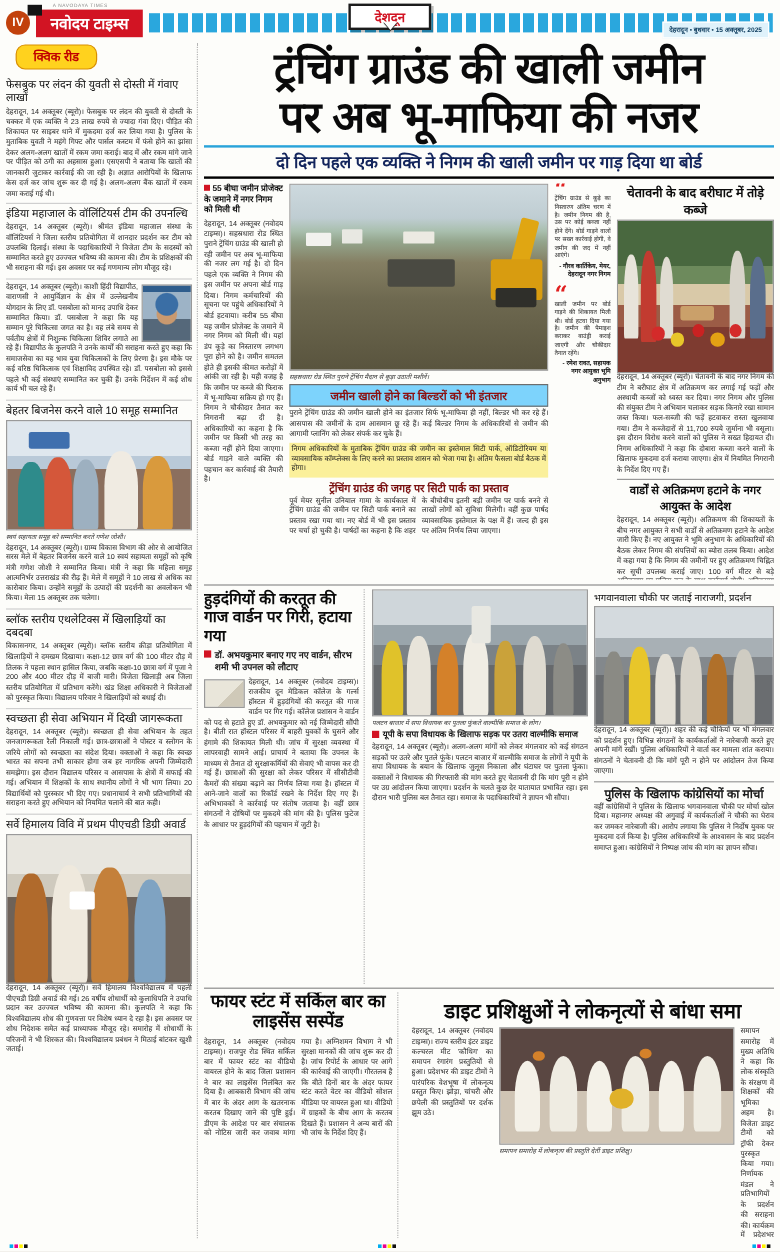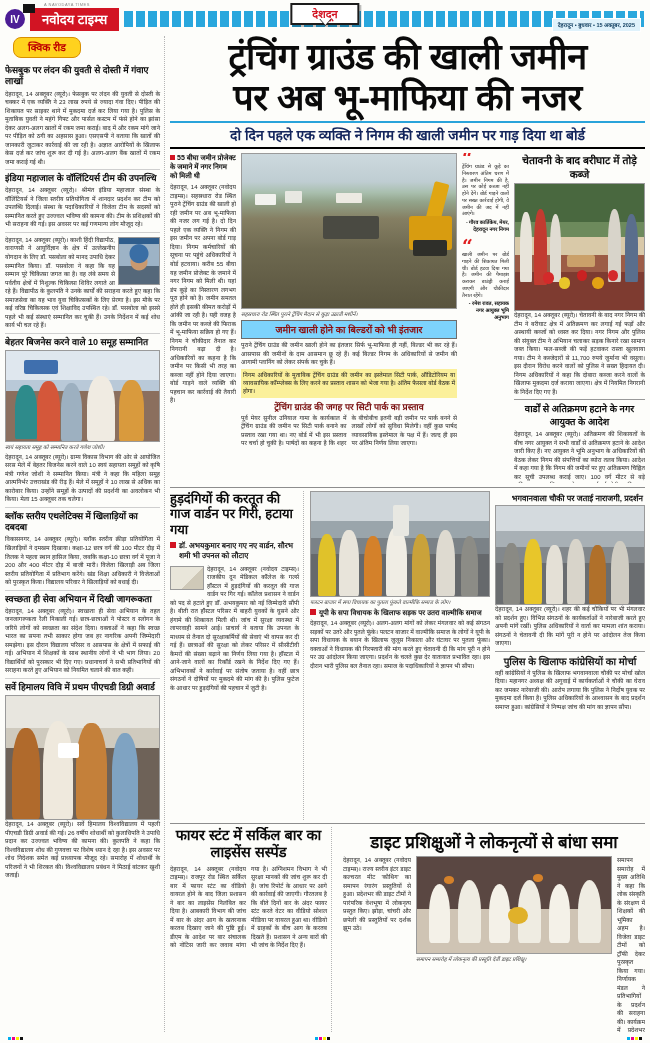--- a/index.html
+++ b/index.html
@@ -4,21 +4,21 @@
 <style>
   * { margin:0; padding:0; box-sizing:border-box; }
   html,body { background:#e9e7e2; }
   .page {
     position:relative; width:650px; height:1043px; margin:0 auto;
     background:#fdfdfa; overflow:hidden; color:#1a1a1a;
     font-family:"Liberation Sans", sans-serif;
   }
   
   .masthead { position:relative; display:flex; align-items:center; height:32px; padding:6px 6px 0 5px; gap:5px; }
-  .pageno { width:20px; height:20px; flex:none; border-radius:50%; background:#4c1d95; color:#fff;
+  .pageno { width:20px; height:20px; flex:none; border-radius:50%; background:#c2410c; color:#fff;
     font-weight:bold; font-size:10px; display:flex; align-items:center; justify-content:center; }
   .brandwrap { position:relative; flex:none; }
   .brand-top { position:absolute; top:-6px; left:14px; font-size:4px; color:#8a8a8a; letter-spacing:.5px; white-space:nowrap; }
   .brand { position:relative; background:#d21423; color:#fff; font-weight:bold; font-size:13px; padding:2px 12px 3px; white-space:nowrap; }
   .brand::before { content:""; position:absolute; left:-7px; top:-4px; width:12px; height:9px; background:#141414; }
   .stripes { flex:1; height:16px; background:repeating-linear-gradient(90deg,#2aa7dd 0 9px,#ffffff 9px 12px); position:relative; }
   .badge { position:absolute; left:50%; top:3px; transform:translateX(-50%); background:#fff; border:2px solid #1c1c1c;
     padding:1px 20px 2px; font-weight:bold; color:#d21423; font-size:11px; white-space:nowrap; box-shadow:2px 2px 0 rgba(0,0,0,.25); z-index:3; }
   .badge::after { content:""; position:absolute; left:50%; bottom:-8px; transform:translateX(-50%);
     border:6px solid transparent; border-top:7px solid #fff; filter:drop-shadow(0 1px 0 #1c1c1c); }
@@ -31,21 +31,21 @@
   .body { font-size:6px; line-height:1.42; text-align:justify; color:#262626; }
   .caption { font-size:5.4px; color:#3a3a3a; font-style:italic; margin:1px 0 2px; }
   .photo { position:relative; overflow:hidden; border:1px solid #9a9a9a; width:100%; }
   .pp { position:absolute; border-radius:45% 45% 6% 6%; }
   .dot { position:absolute; border-radius:50%; }
   
   .qr-tag { display:inline-block; background:#ffd21e; border:1px solid #d98f00; border-radius:8px; color:#c00000;
     font-weight:bold; font-size:10.5px; padding:2px 14px 3px; margin:1px 0 4px 8px; }
   .lc-art { border-top:1px solid #cfcfcf; padding-top:3px; margin-top:3px; }
   .lc-art:first-of-type { border-top:none; margin-top:0; }
-  .lc-head { font-weight:bold; font-size:9px; line-height:1.25; margin-bottom:2px; color:#0c0c0c; }
+  .lc-head { font-weight:normal; font-size:9px; line-height:1.25; margin-bottom:2px; color:#0c0c0c; }
   .portrait { float:right; width:42px; height:48px; margin:1px 0 2px 3px; border:1px solid #999;
     background: linear-gradient(180deg,#2f5d8c 0 12%, rgba(0,0,0,0) 12%),
       radial-gradient(circle at 50% 34%, #3a6ea5 9px, rgba(0,0,0,0) 10px),
       radial-gradient(circle at 50% 52%, #c9996f 8px, rgba(0,0,0,0) 9px),
       linear-gradient(180deg,#9db3c6 0 60%, #55687a 60% 100%); }
   
   .mainhead { font-weight:bold; font-size:36px; line-height:1.14; text-align:center; color:#0a0a0a; letter-spacing:-.5px; }
   .subbar { border-top:2px solid #29a3da; border-bottom:2px solid #000000; text-align:center; font-weight:bold;
     font-size:14px; color:#13255c; padding:2px 0 3px; margin:3px 0 4px; }
   .maingrid { display:flex; gap:5px; height:330px; overflow:hidden; }
@@ -67,21 +67,21 @@
   
   .midrow { display:flex; gap:6px; border-top:1px solid #8d8d8d; margin-top:4px; padding-top:3px; height:333px; overflow:hidden; }
   .midleft { width:134px; flex:none; border-right:1px dotted #b5b5b5; padding-right:4px; overflow:hidden; }
   .ml-head { font-weight:bold; font-size:13px; line-height:1.18; color:#0b0b0b; }
   .bulletbox { display:flex; gap:3px; font-weight:bold; font-size:7.5px; line-height:1.3; margin:4px 0; }
   .bulletbox .bsq { width:6px; height:6px; background:#d21423; flex:none; margin-top:1px; }
   .inset { float:left; width:34px; height:24px; margin:1px 3px 1px 0; border:1px solid #999;
     background:linear-gradient(135deg,#e9e6da 0 60%, #cfc9b8 60% 100%); }
   .midright { flex:1; overflow:hidden; }
   .mr-head { font-weight:bold; font-size:16.5px; text-align:center; color:#0a0a0a; }
-  .mr-sub { font-weight:bold; font-size:8px; text-align:right; color:#101010; margin:1px 2px 2px 0; }
+  .mr-sub { font-weight:normal; font-size:8px; text-align:left; color:#101010; margin:1px 2px 2px 0; }
   .mr-row { display:flex; gap:5px; }
   .mr-colL { width:180px; flex:none; overflow:hidden; }
   .mr-colR { flex:1; overflow:hidden; }
   .congress-head { font-weight:bold; font-size:10px; text-align:center; margin:3px 0 1px; border-top:1px solid #999; padding-top:2px; }
   .spbox { font-weight:bold; font-size:7px; line-height:1.3; margin:2px 0; display:flex; gap:3px; }
   .spbox .bsq { width:6px; height:6px; background:#d21423; flex:none; margin-top:1px; }
   
   .botrow { display:flex; gap:11px; border-top:1px solid #8d8d8d; margin-top:3px; padding-top:3px; flex:1; overflow:hidden; }
   .botleft { width:162px; flex:none; border-right:1px dotted #b5b5b5; padding-right:4px; overflow:hidden; }
   .bl-head { font-weight:bold; font-size:14.5px; line-height:1.2; text-align:center; color:#0a0a0a; margin-bottom:3px; }

